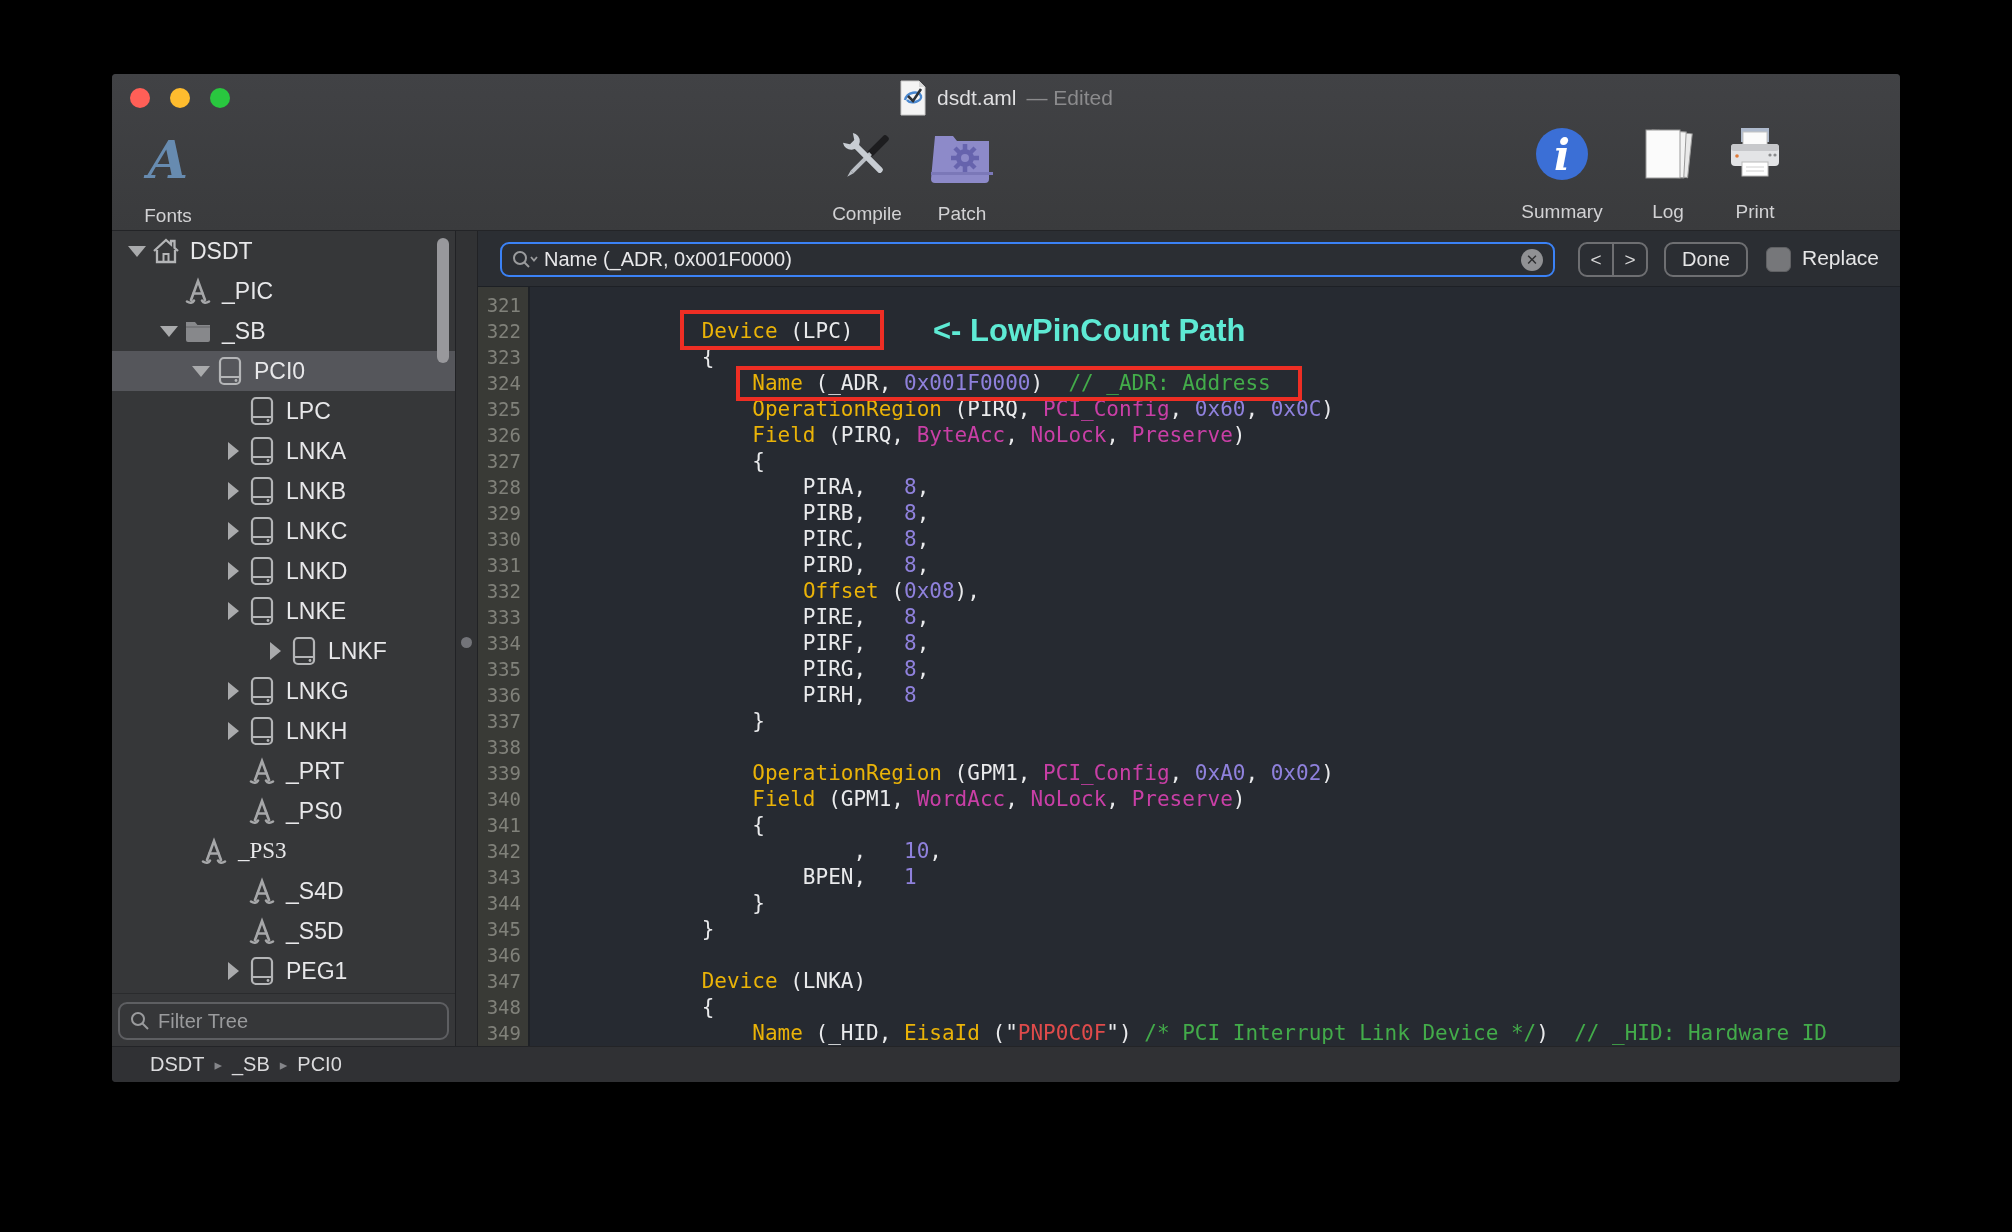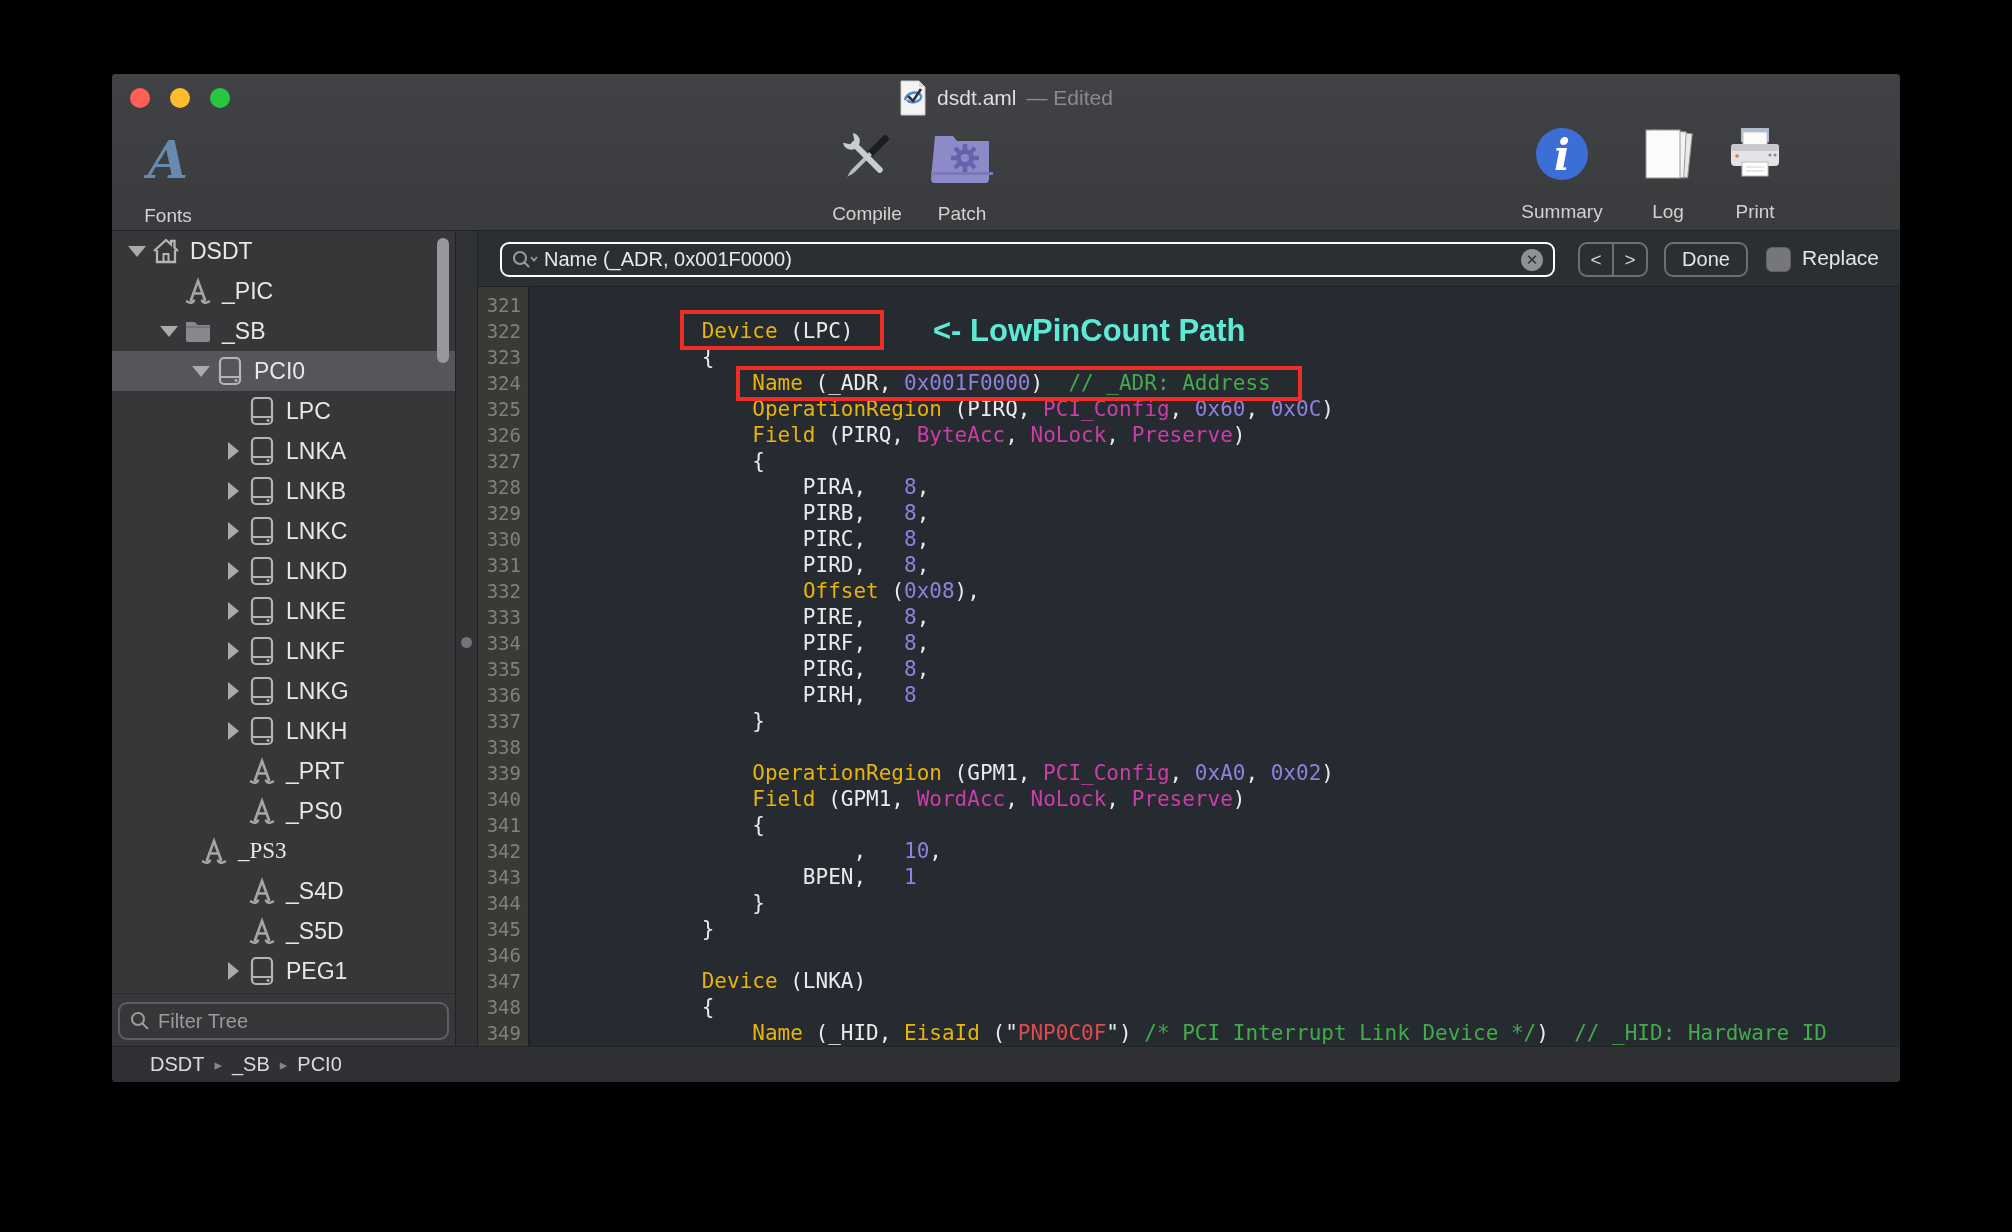--- a/index.html
+++ b/index.html
@@ -44,21 +44,21 @@
                   color:#9a9b9d; font-size:20px; gap:8px; padding-left:10px; }
   .splitter { width:23px; background:#313234; border-left:1px solid #212225;
               border-right:1px solid #212225; position:relative; flex:0 0 auto; }
   .split-dot { position:absolute; left:50%; top:406px; width:11px; height:11px;
                margin-left:-5.5px; border-radius:50%; background:#737479; }
   
   .editor { flex:1 1 auto; display:flex; flex-direction:column; min-width:0; }
   .searchstrip { height:56px; background:#2b2e33; border-bottom:1px solid #1d2025;
                  position:relative; flex:0 0 auto; }
   .search-field { position:absolute; left:22px; top:11px; width:1055px; height:35px;
-                  border:2px solid #ffffff; border-radius:9px; display:flex; align-items:center;
+                  border:2px solid #3b82f6; border-radius:9px; display:flex; align-items:center;
                   padding:0 10px; gap:6px; }
   .search-text { color:#e8e8ea; font-size:20px; flex:1 1 auto; white-space:nowrap; overflow:hidden; }
   .clear-btn { width:22px; height:22px; border-radius:50%; background:#909194; color:#2e2f31;
                font-size:15px; display:flex; align-items:center; justify-content:center; flex:0 0 auto; }
   .segmented { position:absolute; left:1100px; top:11px; width:70px; height:35px;
                border:2px solid #6e6f72; border-radius:9px; display:flex; }
   .seg-btn { flex:1; display:flex; align-items:center; justify-content:center;
              color:#d9d9da; font-size:19px; }
   .seg-btn:first-child { border-right:2px solid #6e6f72; }
   .done-btn { position:absolute; left:1186px; top:11px; width:84px; height:35px;
@@ -304,21 +304,21 @@
             </span>
             <span class="tree-icon">
               <svg width="30" height="30" viewBox="0 0 30 30">
                 <rect x="5" y="2" width="20" height="26" rx="4" fill="none" stroke="#b4b5b7" stroke-width="2.2"></rect>
                 <line x1="5" y1="21" x2="25" y2="21" stroke="#b4b5b7" stroke-width="2"></line>
                 <circle cx="21" cy="24.5" r="1.4" fill="#b4b5b7"></circle>
               </svg>
             </span>
             <span>LNKE</span>
           </div>
-          <div class="tree-row" style="padding-left: 110px;">
+          <div class="tree-row" style="padding-left: 110px; margin-left: 42px;">
             <span class="disc-slot">
               <span class="tri-right"></span>
             </span>
             <span class="tree-icon">
               <svg width="30" height="30" viewBox="0 0 30 30">
                 <rect x="5" y="2" width="20" height="26" rx="4" fill="none" stroke="#b4b5b7" stroke-width="2.2"></rect>
                 <line x1="5" y1="21" x2="25" y2="21" stroke="#b4b5b7" stroke-width="2"></line>
                 <circle cx="21" cy="24.5" r="1.4" fill="#b4b5b7"></circle>
               </svg>
             </span>

